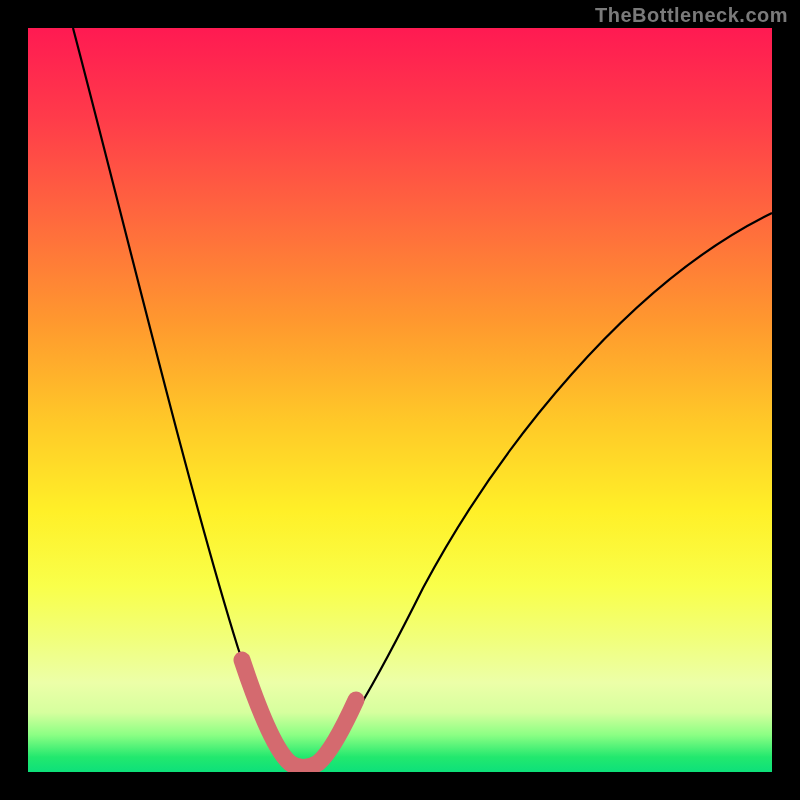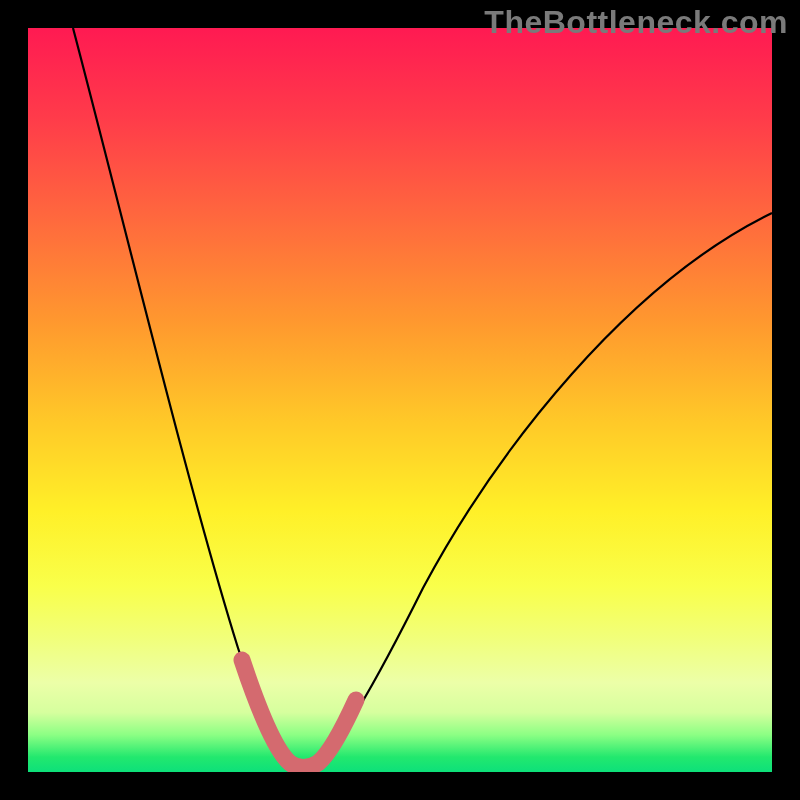--- a/index.html
+++ b/index.html
@@ -15,21 +15,21 @@
     position: relative;
     width: 800px;
     height: 800px;
     background: #000;
   }
   .watermark {
     position: absolute;
     top: 4px;
     right: 12px;
     color: #7a7a7a;
-    font-size: 32px;
+    font-size: 20px;
     font-weight: 600;
     letter-spacing: 0.5px;
     z-index: 20;
   }
   .plot-area {
     position: absolute;
     left: 28px;
     top: 28px;
     width: 744px;
     height: 744px;

